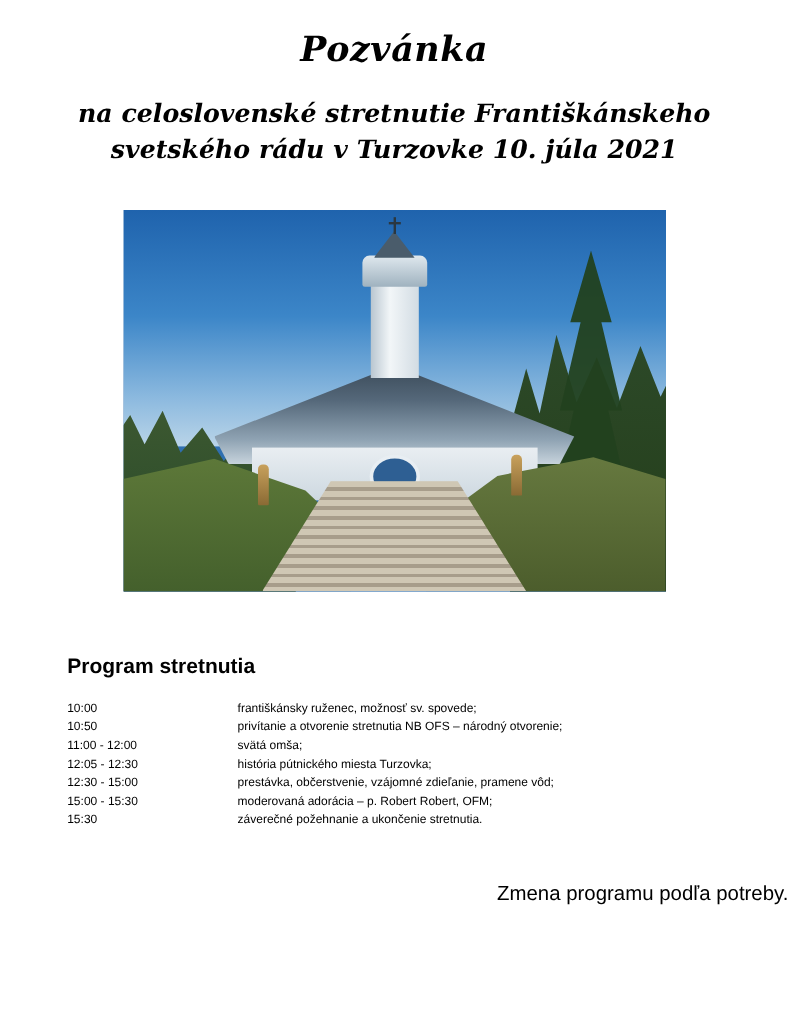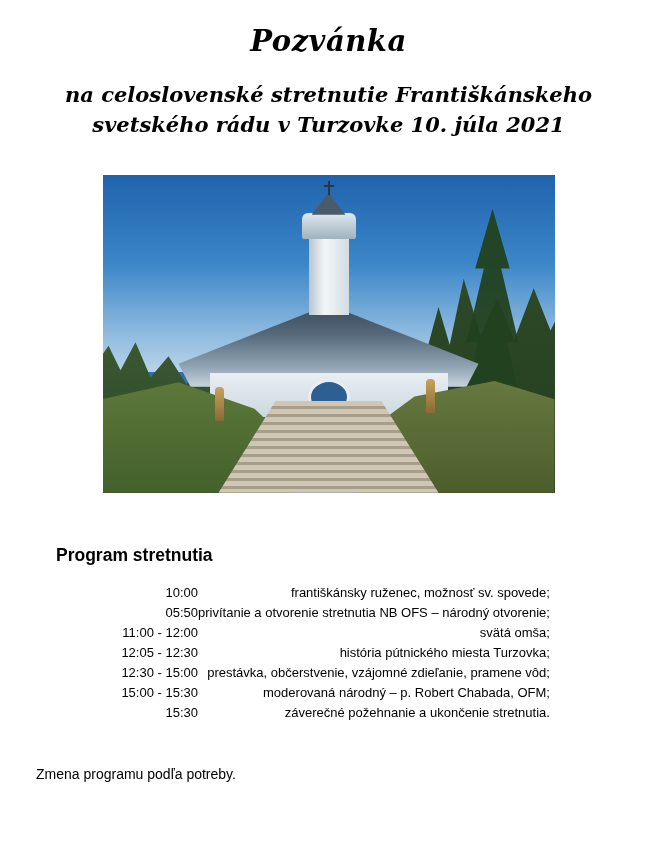--- a/index.html
+++ b/index.html
@@ -195,37 +195,37 @@
     padding-left: 56px;
   }
   .program-heading {
     font-family: "Liberation Sans", sans-serif;
     font-weight: 700;
     font-size: 17.5px;
     margin: 0 0 18px 0;
   }
   table.schedule {
     border-collapse: collapse;
-    font-size: 13px;
+    font-size: 10px;
     line-height: 1.46;
-    text-align: right;
   }
   table.schedule td {
     padding: 0 0 1px 0;
     vertical-align: top;
     white-space: nowrap;
   }
   td.time {
     width: 142px;
     padding-right: 0;
   }
   .footnote {
     margin-top: 42px;
     padding-left: 36px;
-    font-size: 14px;
+    font-size: 17px;
+    text-align: right;
   }
 </style>
 </head>
 <body>
 
 <div class="page">
 
   <div class="title-block">
     <h1 class="doc-title">Pozvánka</h1>
     <div class="doc-subtitle">
@@ -257,38 +257,38 @@
 
   <div class="program">
     <h2 class="program-heading">Program stretnutia</h2>
     <table class="schedule">
       <tbody>
         <tr>
           <td class="time">10:00</td>
           <td class="activity">františkánsky ruženec, možnosť sv. spovede;</td>
         </tr>
         <tr>
-          <td class="time">05:50</td>
+          <td class="time">10:50</td>
           <td class="activity">privítanie a otvorenie stretnutia NB OFS – národný otvorenie;</td>
         </tr>
         <tr>
           <td class="time">11:00  - 12:00</td>
           <td class="activity">svätá omša;</td>
         </tr>
         <tr>
           <td class="time">12:05 - 12:30</td>
           <td class="activity">história pútnického miesta Turzovka;</td>
         </tr>
         <tr>
           <td class="time">12:30 - 15:00</td>
           <td class="activity">prestávka, občerstvenie, vzájomné zdieľanie, pramene vôd;</td>
         </tr>
         <tr>
           <td class="time">15:00 - 15:30</td>
-          <td class="activity">moderovaná národný – p. Robert Chabada, OFM;</td>
+          <td class="activity">moderovaná adorácia – p. Robert Robert, OFM;</td>
         </tr>
         <tr>
           <td class="time">15:30</td>
           <td class="activity">záverečné požehnanie a  ukončenie stretnutia.</td>
         </tr>
       </tbody>
     </table>
   </div>
 
   <div class="footnote">Zmena programu podľa potreby.</div>

